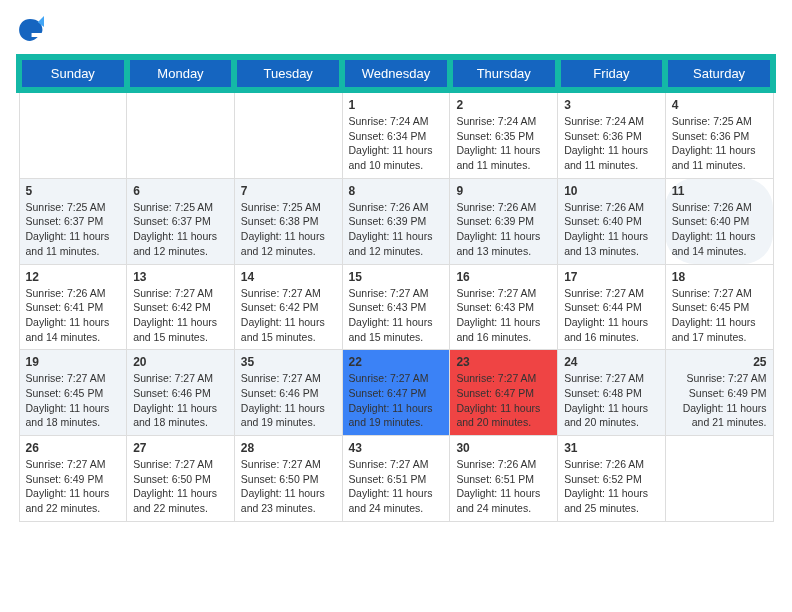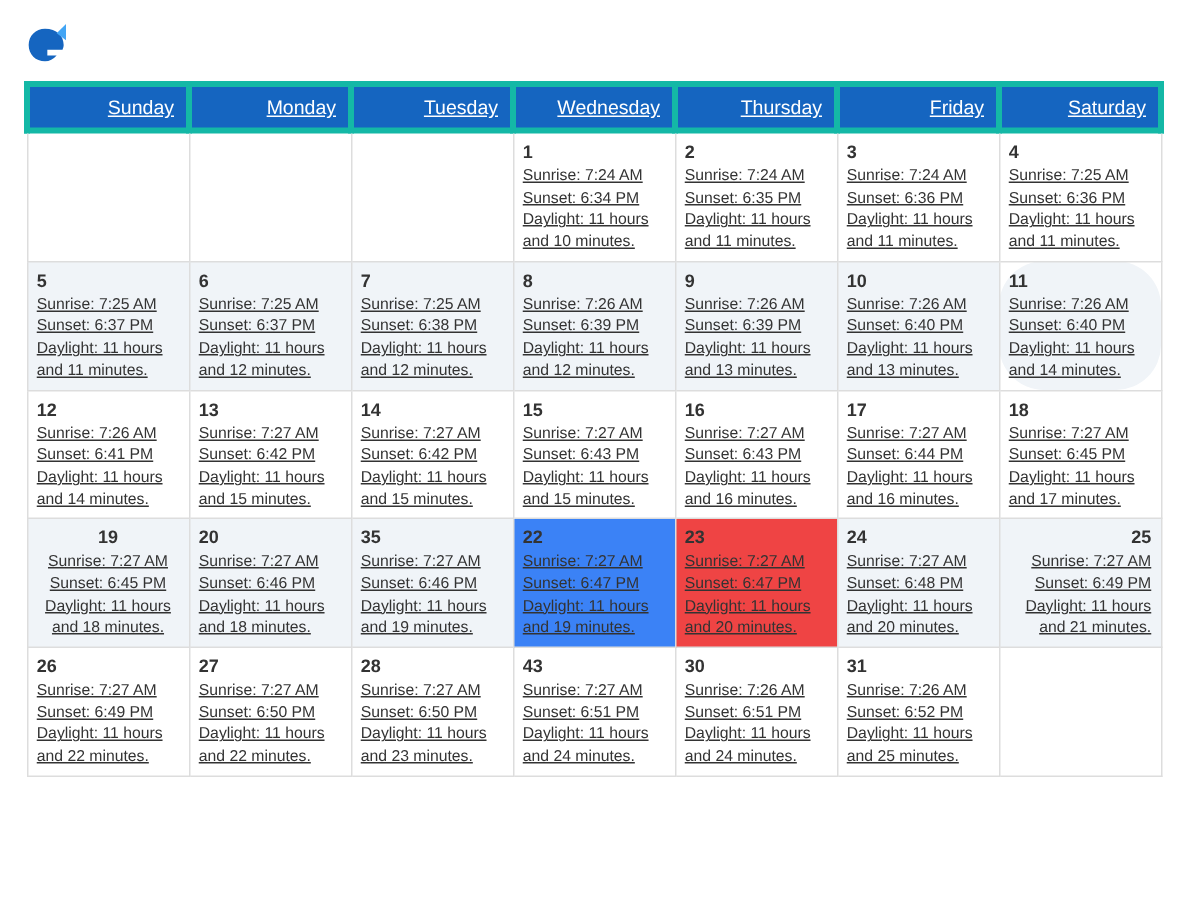--- a/index.html
+++ b/index.html
@@ -45,26 +45,25 @@
       color: #555;
     }
     .calendar {
       width: 100%;
       border-collapse: collapse;
       border: 1px solid #ccc;
     }
     .calendar th {
       background-color: #1565c0;
       color: #fff;
-      text-align: right;
+      text-align: center;
       padding: 6px 8px;
       font-size: 13px;
       font-weight: normal;
-      border: 4px solid #14b8a6;
-      text-decoration: underline;
+      border: 6px solid #14b8a6;
     }
     .calendar td {
       vertical-align: top;
       padding: 5px 6px;
       border: 1px solid #ddd;
       width: 108px;
       min-height: 80px;
       font-size: 11px;
       color: #333;
       background: #fff;
@@ -75,21 +74,20 @@
     .day-number {
       font-size: 12px;
       font-weight: bold;
       margin-bottom: 2px;
       display: block;
     }
     .day-info {
       font-size: 10.5px;
       line-height: 1.4;
       color: #333;
-      text-decoration: underline;
     }
     .empty-cell {
       background: #fff !important;
     }
   </style>
 </head>
 <body>
 
 <div class="header">
   <div class="logo">
@@ -232,21 +230,21 @@
 Daylight: 11 hours and 16 minutes.</div>
         </td>
         <td>
           <span class="day-number">18</span>
           <div class="day-info" style="white-space: pre-line;">Sunrise: 7:27 AM
 Sunset: 6:45 PM
 Daylight: 11 hours and 17 minutes.</div>
         </td>
       </tr>
       <tr>
-        <td style="background-color: rgb(240, 244, 248); text-align: center;">
+        <td style="background-color: rgb(240, 244, 248);">
           <span class="day-number">19</span>
           <div class="day-info" style="white-space: pre-line;">Sunrise: 7:27 AM
 Sunset: 6:45 PM
 Daylight: 11 hours and 18 minutes.</div>
         </td>
         <td style="background-color: rgb(240, 244, 248);">
           <span class="day-number">20</span>
           <div class="day-info" style="white-space: pre-line;">Sunrise: 7:27 AM
 Sunset: 6:46 PM
 Daylight: 11 hours and 18 minutes.</div>

